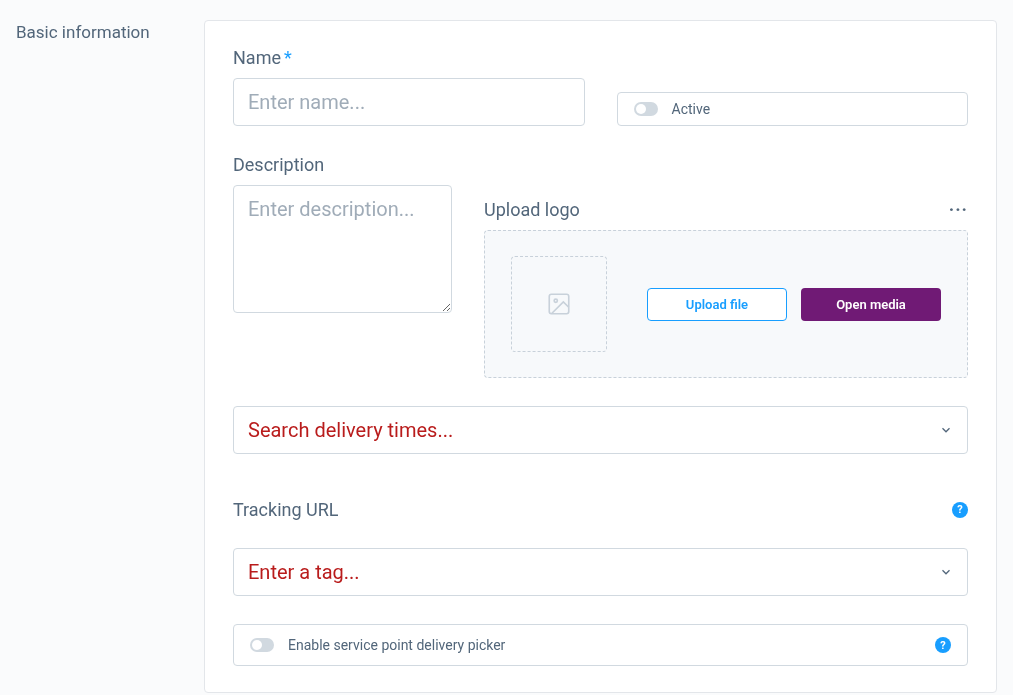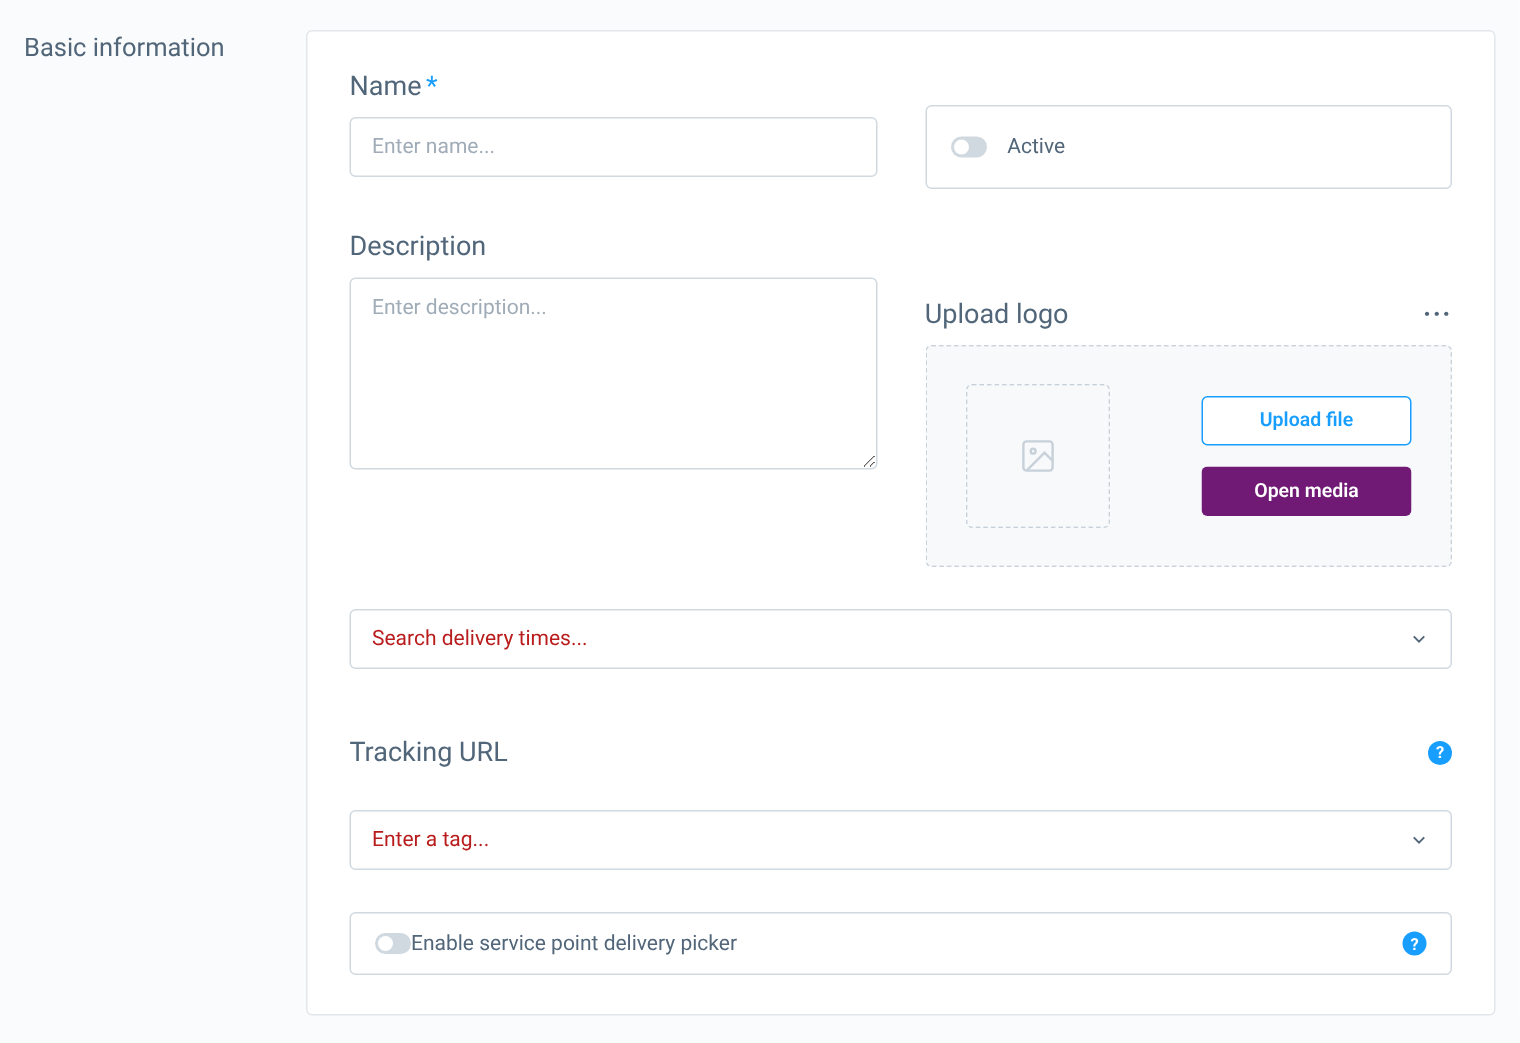--- a/index.html
+++ b/index.html
@@ -44,36 +44,36 @@
     display: flex;
     align-items: center;
     justify-content: space-between;
   }
   .req { color: #189eff; margin-left: 3px; }
   .input, .textarea, .select-box {
     width: 100%;
     border: 1px solid #d1d9e0;
     border-radius: 4px;
     padding: 11px 14px;
-    font-size: 14px;
+    font-size: 20px;
     color: #52667a;
     background: #fff;
     font-family: inherit;
     outline: none;
   }
   .input::placeholder, .textarea::placeholder { color: #a0acb8; }
   .textarea { resize: both; height: 128px; }
   .toggle-box {
     border: 1px solid #d1d9e0;
     border-radius: 4px;
     padding: 12px 16px;
     display: flex;
     align-items: center;
     gap: 14px;
-    height: 56px;
+    height: 34px;
   }
   .toggle {
     width: 24px;
     height: 14px;
     border-radius: 8px;
     background: #d1d9e0;
     position: relative;
     cursor: pointer;
     flex-shrink: 0;
   }
@@ -100,24 +100,24 @@
     width: 96px; height: 96px;
     border: 1px dashed #c8d1da;
     border-radius: 4px;
     display: flex;
     align-items: center;
     justify-content: center;
     color: #c8d1da;
   }
   .upload-buttons {
     display: flex;
-    flex-direction: column;
+    flex-direction: row;
     gap: 14px;
     flex: 1;
-    align-items: flex-end;
+    align-items: flex-start;
   }
   .btn {
     width: 140px;
     padding: 8px 0;
     border-radius: 4px;
     font-size: 13px;
     font-weight: 600;
     cursor: pointer;
     text-align: center;
     border: 1px solid transparent;
@@ -170,21 +170,21 @@
     border-radius: 4px;
     padding: 12px 16px;
     display: flex;
     align-items: center;
     gap: 14px;
     justify-content: space-between;
   }
   .inline-toggle-left {
     display: flex;
     align-items: center;
-    gap: 0;
+    gap: 14px;
   }
 </style>
 </head>
 <body>
 
 <div class="page">
   <div class="side-label">Basic information</div>
 
   <div class="card">
 

